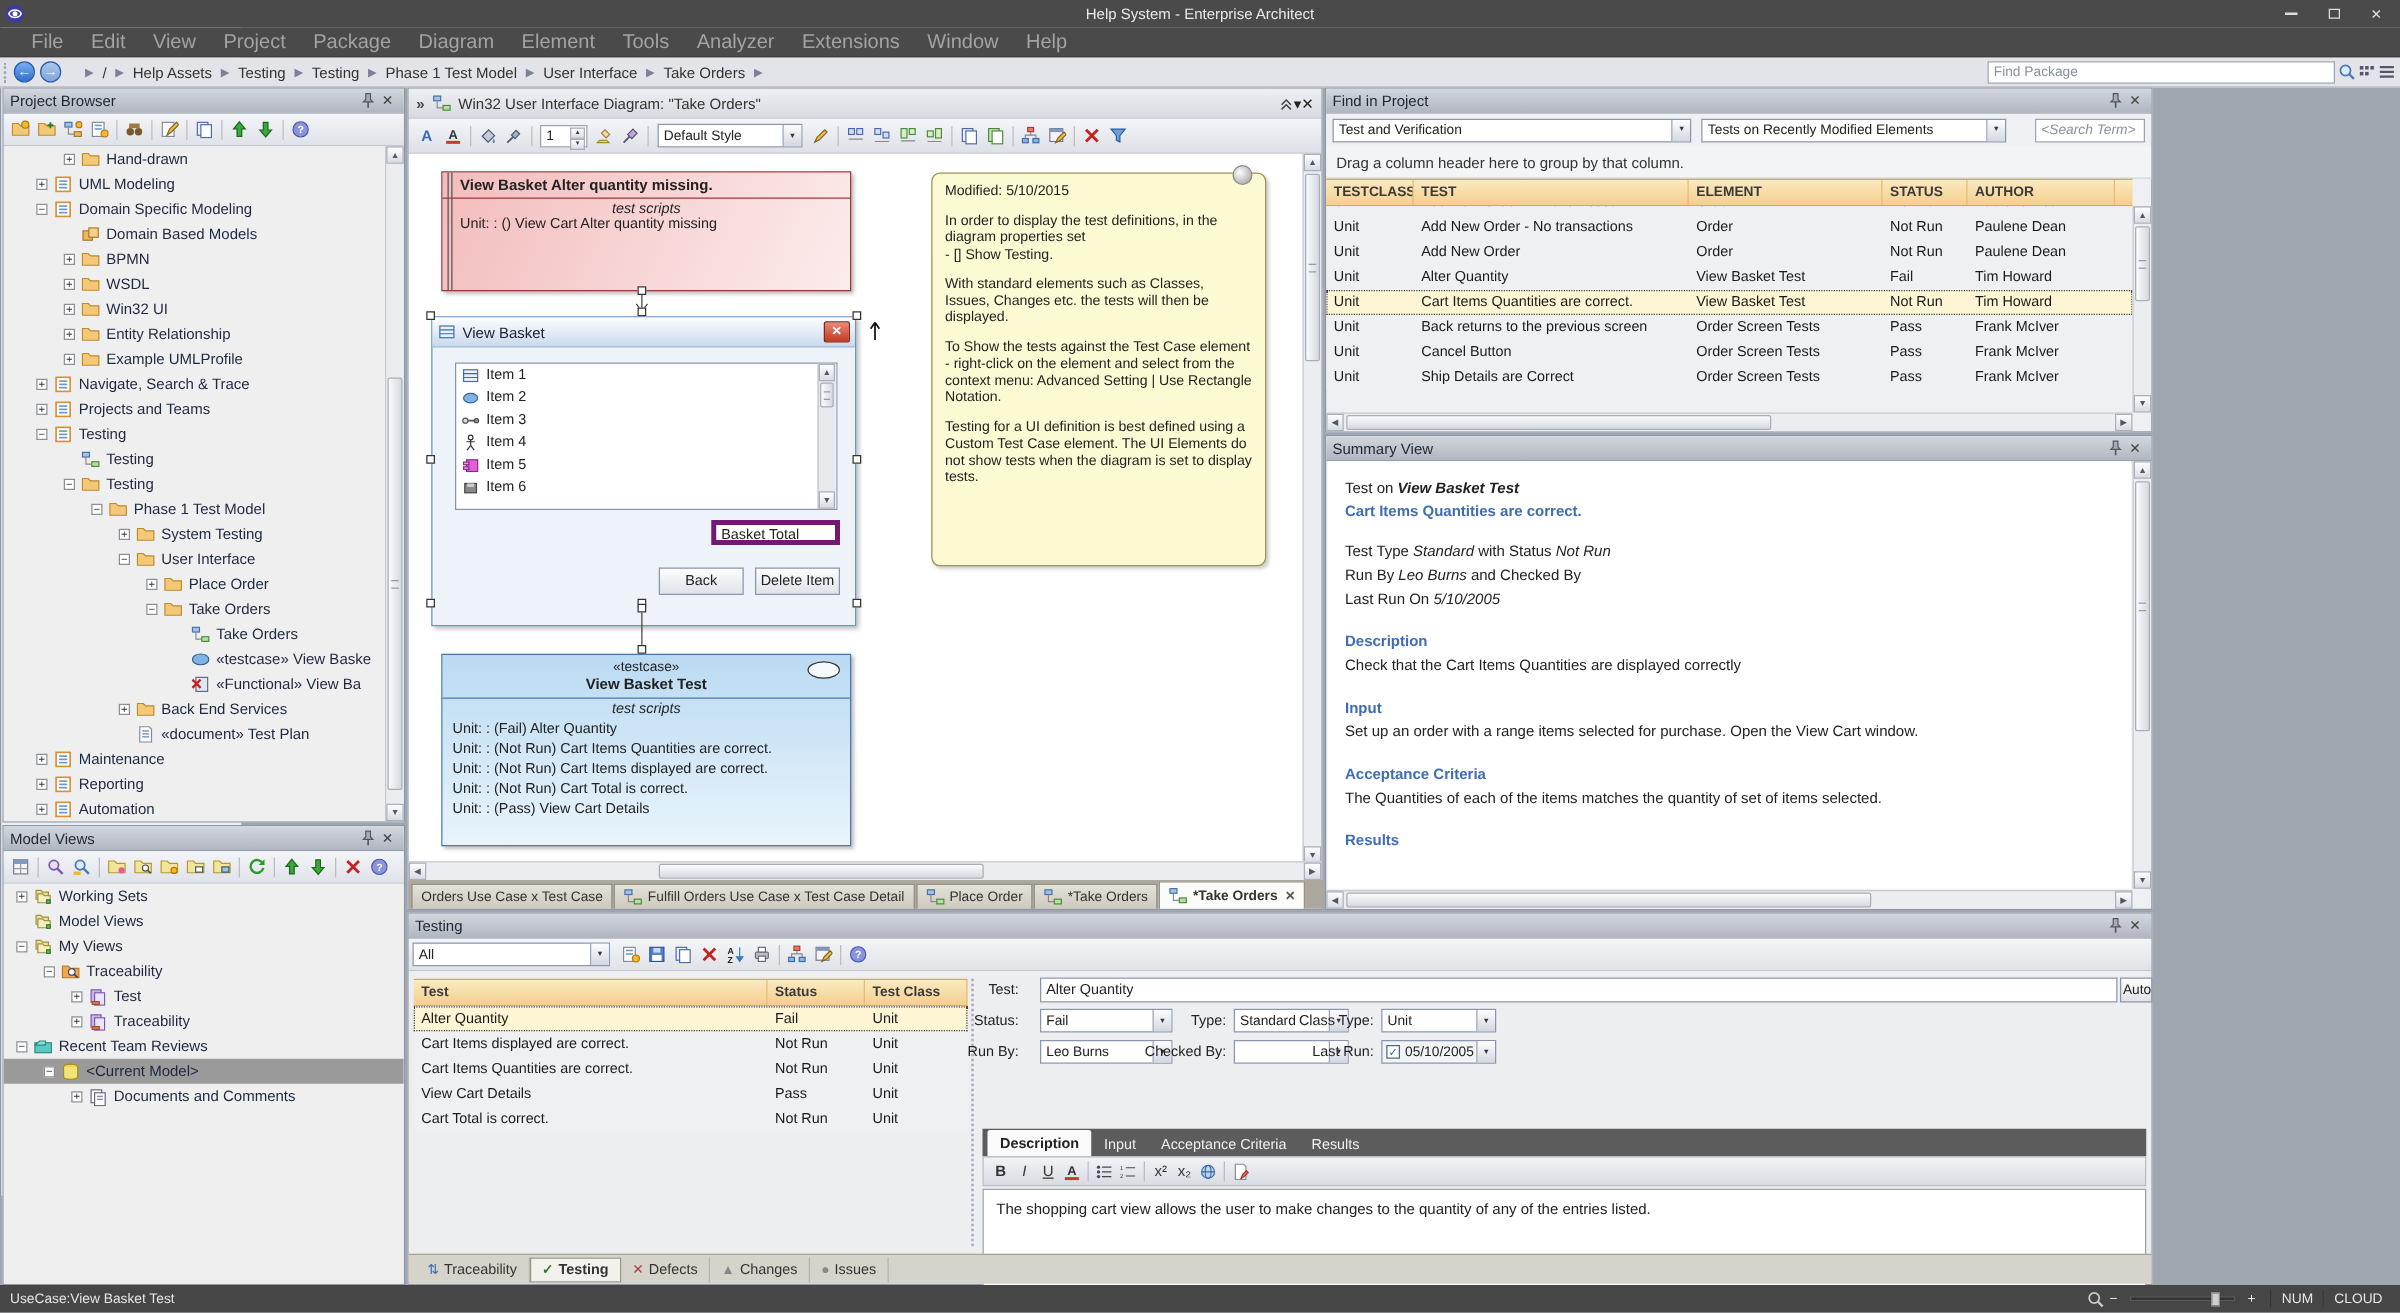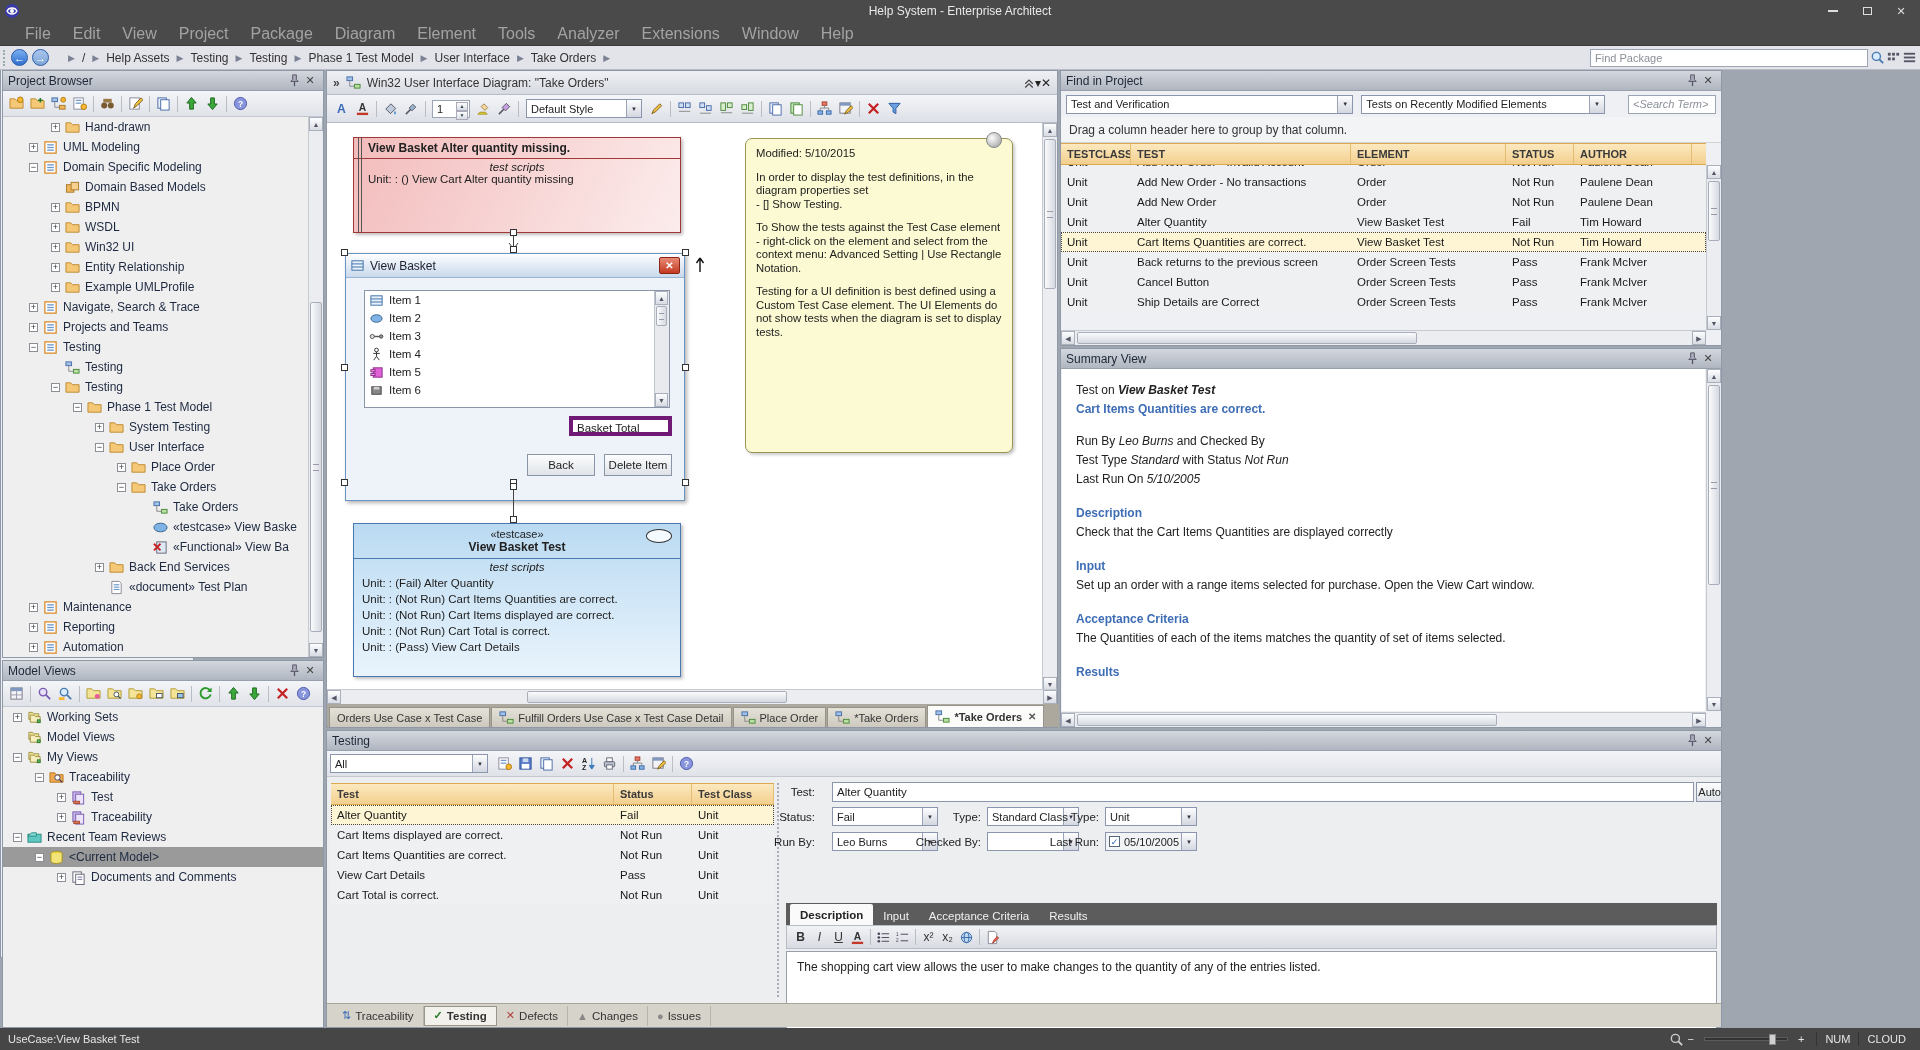--- a/index.html
+++ b/index.html
@@ -1114,20 +1114,21 @@
             <div class="ln">Unit: : (Not Run) Cart Total is correct.</div>
             <div class="ln">Unit: : (Pass) View Cart Details</div>
           </div>
       </div>
 
       <div class="note" id="note">
         <div class="sphere"></div>
       <p style="white-space: pre-line;">Modified: 5/10/2015</p>
           <p style="white-space: pre-line;">In order to display the test definitions, in the diagram properties set
 -  [] Show Testing.</p>
+          <p style="white-space: pre-line;">With standard elements such as Classes, Issues, Changes etc. the tests will then be displayed.</p>
           <p style="white-space: pre-line;">To Show the tests against the Test Case element - right-click on the element and select from the context menu: Advanced Setting | Use Rectangle Notation.</p>
           <p style="white-space: pre-line;">Testing for a UI definition is best defined using a Custom Test Case element.  The UI Elements do not show tests when the diagram is set to display tests.</p>
         </div>
 
       <svg class="cursor" width="12" height="18">
           <path d="M5 16 L5 2 M5 2 L1.5 7 M5 2 L8.5 7" stroke="#111" stroke-width="1.4" fill="none"></path>
         </svg>
     </div>
 
     <div class="dvscroll">
@@ -1298,22 +1299,22 @@
             <path d="M6 2 H10 V7 L12 9 H4 L6 7 Z" fill="#aab" stroke="#556"></path>
             <line x1="8" y1="9" x2="8" y2="14" stroke="#556" stroke-width="1.4"></line>
           </svg>
         </span>
       <span class="hic">✕</span>
     </div>
     <div class="svbody" id="sv-body">
         <div class="svline normal"><span>Test on </span><span style="font-style: italic; font-weight: bold;">View Basket Test</span></div>
         <div class="svline blue"><span>Cart Items Quantities are correct.</span></div>
         <div class="svgap"></div>
+        <div class="svline normal"><span>Test Type </span><span style="font-style: italic;">Standard</span><span> with Status </span><span style="font-style: italic;">Not Run</span></div>
         <div class="svline normal"><span>Run By </span><span style="font-style: italic;">Leo Burns</span><span> and Checked By</span></div>
-        <div class="svline normal"><span>Test Type </span><span style="font-style: italic;">Standard</span><span> with Status </span><span style="font-style: italic;">Not Run</span></div>
         <div class="svline normal"><span>Last Run On </span><span style="font-style: italic;">5/10/2005</span></div>
         <div class="svgap"></div>
         <div class="svline heading"><span>Description</span></div>
         <div class="svline normal"><span>Check that the Cart Items Quantities are displayed correctly</span></div>
         <div class="svgap"></div>
         <div class="svline heading"><span>Input</span></div>
         <div class="svline normal"><span>Set up an order with a range items selected for purchase. Open the View Cart window.</span></div>
         <div class="svgap"></div>
         <div class="svline heading"><span>Acceptance Criteria</span></div>
         <div class="svline normal"><span>The Quantities of each of the items matches the quantity of set of items selected.</span></div>

